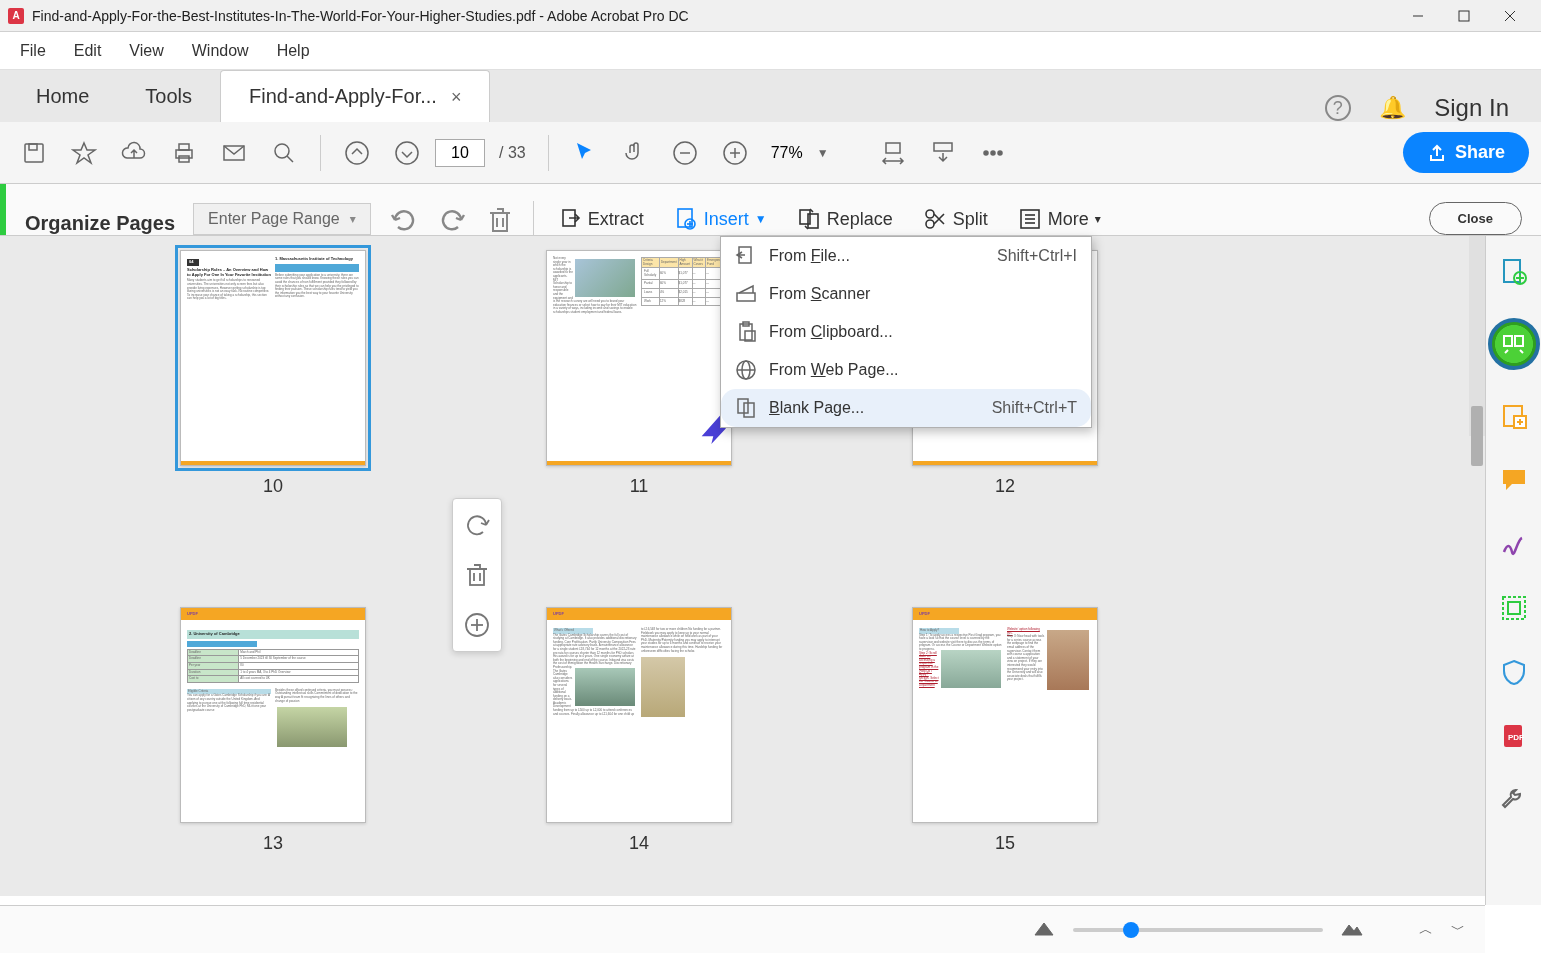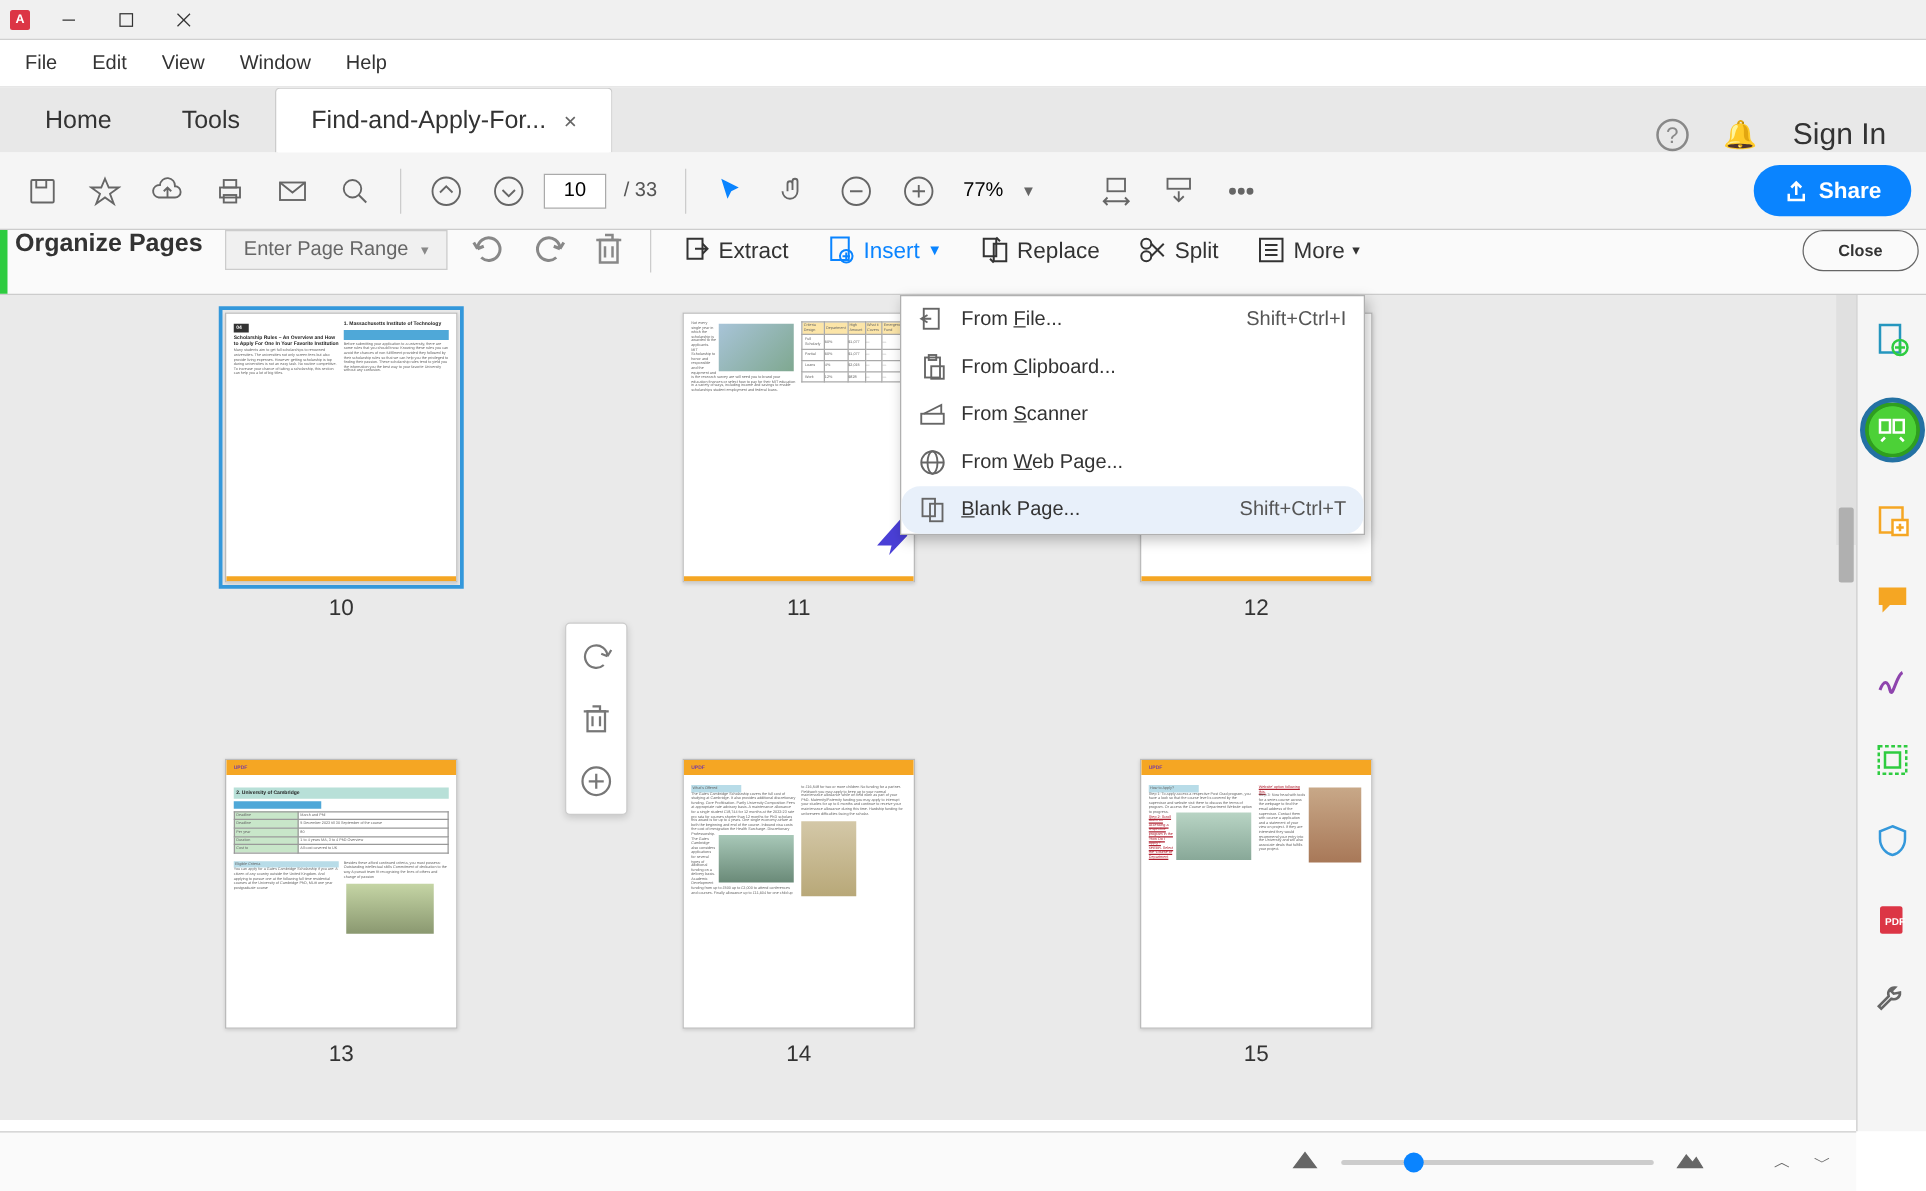--- a/index.html
+++ b/index.html
@@ -25,21 +25,21 @@
 .toolbar { height: 62px; background: #f5f5f5; border-bottom: 1px solid #ccc; display: flex; align-items: center; padding: 0 12px; gap: 6px; }
 .tool-btn { width: 44px; height: 44px; display: flex; align-items: center; justify-content: center; cursor: pointer; color: #555; }
 .tool-btn svg { width: 26px; height: 26px; fill: none; stroke: #666; stroke-width: 1.5; }
 .tool-sep { width: 1px; height: 36px; background: #ccc; margin: 0 8px; }
 .page-input { width: 50px; height: 28px; border: 1px solid #aaa; text-align: center; font-size: 16px; }
 .page-total { font-size: 16px; color: #555; margin: 0 8px; }
 .zoom-text { font-size: 16px; color: #000000; padding: 0 8px; }
 .zoom-dd { font-size: 12px; color: #666; cursor:pointer;}
 .share-btn { margin-left: auto; background: #0a84ff; color: #fff; border-radius: 22px; padding: 10px 24px; font-size: 18px; font-weight: 600; display: flex; align-items: center; gap: 8px; cursor: pointer; }
 
-.orgbar { height: 52px; background: #fafafa; border-bottom: 1px solid #ccc; display: flex; align-items: flex-start; padding: 0 6px; gap: 18px; position: relative; }
+.orgbar { height: 52px; background: #fafafa; border-bottom: 1px solid #ccc; display: flex; align-items: flex-end; padding: 0 19px; gap: 18px; position: relative; }
 .org-accent { position: absolute; left: 0; top: 0; bottom: 0; width: 6px; background: #2ecc40; }
 .org-title { font-size: 20px; font-weight: 600; color: #333; margin-left: 6px; }
 .org-range { background: #f0f0f0; border: 1px solid #ccc; padding: 6px 14px; font-size: 16px; color: #666; display: flex; align-items: center; gap: 10px; cursor: pointer; }
 .org-range::after { content:"▾"; font-size:12px; color:#888;}
 .org-icon { width: 30px; height: 30px; cursor: pointer; color:#888; stroke:#888;}
 .org-sep { width: 1px; height: 34px; background: #ccc; }
 .org-action { display: flex; align-items: center; gap: 6px; font-size: 18px; color: #333; cursor: pointer; padding: 4px 6px;}
 .org-action.primary { color: #0a84ff; }
 .org-action svg { width: 24px; height: 24px; fill: none; stroke: currentColor; stroke-width: 1.6; }
 .close-btn { margin-left: auto; border: 1.5px solid #666; border-radius: 24px; padding: 8px 28px; font-size: 13px; color: #333; cursor: pointer; font-weight:600;}
@@ -84,20 +84,21 @@
 .scrollbar { position: absolute; right: 56px; top: 236px; width: 16px; height: 200px; background: #e0e0e0;}
 .scroll-thumb { width:12px; height:60px; background:#b0b0b0; margin:2px; border-radius:2px; margin-top:170px;}
 
 u { text-decoration: underline; }
 </style>
 </head>
 <body>
 
 <div class="titlebar">
   <div class="titlebar-icon">A</div>
+  <div class="titlebar-text">Find-and-Apply-For-the-Best-Institutes-In-The-World-For-Your-Higher-Studies.pdf - Adobe Acrobat Pro DC</div>
   <div class="win-btn">
       <svg>
         <line x1="1" y1="6" x2="11" y2="6"></line>
       </svg>
     </div>
   <div class="win-btn">
       <svg>
         <rect x="1" y="1" width="10" height="10"></rect>
       </svg>
     </div>
@@ -477,32 +478,32 @@
   <div class="dd-item">
     <svg class="dd-ico">
         <rect x="4" y="2" width="12" height="16"></rect>
         <path d="M2 10h8M7 7l-5 3 5 3"></path>
       </svg>
     <span>From <u>F</u>ile...</span>
     <span class="dd-shortcut">Shift+Ctrl+I</span>
   </div>
   <div class="dd-item">
     <svg class="dd-ico">
+        <rect x="2" y="10" width="18" height="8"></rect>
+        <path d="M4 10l14-7v7"></path>
+      </svg>
+    <span>From <u>S</u>canner</span>
+  </div>
+  <div class="dd-item">
+    <svg class="dd-ico">
         <rect x="5" y="3" width="12" height="16"></rect>
         <rect x="8" y="1" width="6" height="4"></rect>
         <rect x="10" y="10" width="10" height="10"></rect>
       </svg>
     <span>From <u>C</u>lipboard...</span>
-  </div>
-  <div class="dd-item">
-    <svg class="dd-ico">
-        <rect x="2" y="10" width="18" height="8"></rect>
-        <path d="M4 10l14-7v7"></path>
-      </svg>
-    <span>From <u>S</u>canner</span>
   </div>
   <div class="dd-item">
     <svg class="dd-ico">
         <circle cx="11" cy="11" r="9"></circle>
         <ellipse cx="11" cy="11" rx="4" ry="9"></ellipse>
         <line x1="2" y1="11" x2="20" y2="11"></line>
       </svg>
     <span>From <u>W</u>eb Page...</span>
   </div>
   <div class="dd-item hover">

